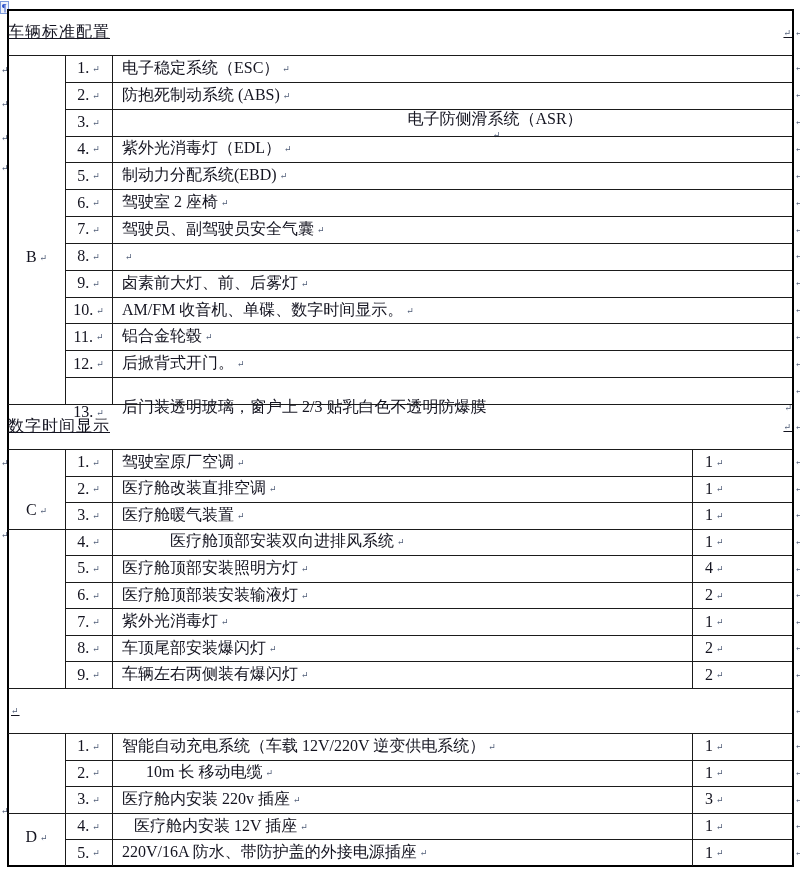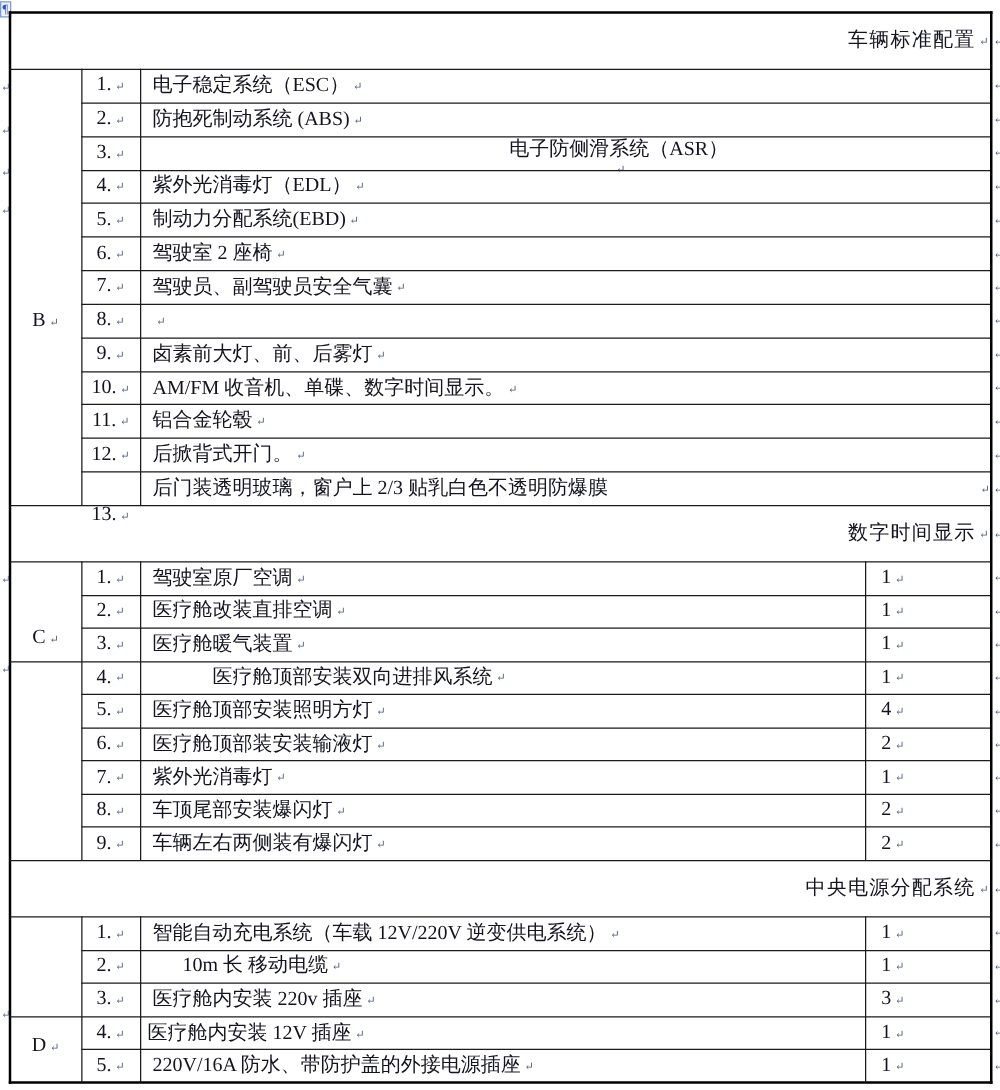--- a/index.html
+++ b/index.html
@@ -5,21 +5,21 @@
   html,body{margin:0;padding:0;background:#ffffff;width:800px;height:872px;overflow:hidden;}
   #doc{position:relative;width:800px;height:872px;background:#ffffff;
        font-family:"Liberation Serif","DejaVu Serif",serif;color:#141420;}
   .gridline{position:absolute;background:#1b1b1b;}
   .gridline.outer{background:#000000;}
   .cell{position:absolute;display:flex;align-items:center;font-size:16px;
         color:#141420;white-space:nowrap;overflow:visible;}
   .num-cell{justify-content:center;}
   .desc-cell{padding-left:10px;box-sizing:border-box;}
   .qty-cell{padding-left:13px;box-sizing:border-box;}
-  .band-title{justify-content:flex-end;font-size:16px;letter-spacing:1px;}
+  .band-title{justify-content:space-between;font-size:16px;letter-spacing:1px;text-decoration:underline;}
   .label-cell{justify-content:center;}
   .eoc{font-size:9px;color:#53607a;margin-left:3px;line-height:1;transform:translateY(1px);}
   .edge-mark{position:absolute;font-size:9px;color:#53607a;line-height:1;}
   .anchor{position:absolute;left:0;top:1px;font-size:10px;color:#2b50c8;
           border:1px solid #7d9bdc;padding:0 1px;line-height:11px;background:#eef2fb;}
 </style>
 </head>
 <body>
 
 <div id="doc">
@@ -152,21 +152,21 @@
     <div class="cell desc-cell" style="left: 112px; top: 350.308px; width: 680px; height: 26.8462px;">
       <span>后掀背式开门。</span>
       <span class="eoc">↵</span>
     </div>
     <div class="edge-mark" style="left: 795px; top: 359.731px;">↵</div>
     <div class="gridline" style="left: 65px; top: 377px; width: 727px; height: 1px;"></div>
     <div class="cell num-cell" style="left: 65px; top: 399px; width: 47px; height: 26.8462px;">
       <span>13.</span>
       <span class="eoc">↵</span>
     </div>
-    <div class="cell desc-cell" style="left: 112px; top: 377px; width: 680px; height: 26.8462px; justify-content: space-between;">
+    <div class="cell desc-cell" style="left: 112px; top: 394px; width: 680px; height: 26.8462px; justify-content: space-between;">
       <span>后门装透明玻璃，窗户上 2/3 贴乳白色不透明防爆膜</span>
       <span class="eoc">↵</span>
     </div>
     <div class="edge-mark" style="left: 795px; top: 386.577px;">↵</div>
     <div class="cell label-cell" style="left: 8px; top: 244px; width: 57px; height: 26px;">
       <span>B</span>
       <span class="eoc">↵</span>
     </div>
     <div class="gridline" style="left: 8px; top: 404px; width: 784px; height: 1px;"></div>
     <div class="cell band-title" style="left: 8px; top: 404px; width: 784px; height: 45px;">
@@ -302,21 +302,20 @@
       <span>2</span>
       <span class="eoc">↵</span>
     </div>
     <div class="edge-mark" style="left: 795px; top: 670.722px;">↵</div>
     <div class="cell label-cell" style="left: 8px; top: 497px; width: 57px; height: 26px;">
       <span>C</span>
       <span class="eoc">↵</span>
     </div>
     <div class="gridline" style="left: 8px; top: 688px; width: 784px; height: 1px;"></div>
     <div class="cell band-title" style="left: 8px; top: 688px; width: 784px; height: 45px;">
-      <span>中央电源分配系统</span>
       <span class="eoc">↵</span>
     </div>
     <div class="edge-mark" style="left: 795px; top: 706.5px;">↵</div>
     <div class="gridline" style="left: 8px; top: 733px; width: 784px; height: 1px;"></div>
     <div class="gridline" style="left: 65px; top: 733px; width: 1px; height: 133px;"></div>
     <div class="gridline" style="left: 112px; top: 733px; width: 1px; height: 133px;"></div>
     <div class="gridline" style="left: 692px; top: 733px; width: 1px; height: 133px;"></div>
     <div class="cell num-cell" style="left: 65px; top: 733px; width: 47px; height: 26.6px;">
       <span>1.</span>
       <span class="eoc">↵</span>
@@ -356,21 +355,21 @@
     <div class="cell qty-cell" style="left: 692px; top: 786.2px; width: 100px; height: 26.6px;">
       <span>3</span>
       <span class="eoc">↵</span>
     </div>
     <div class="edge-mark" style="left: 795px; top: 795.5px;">↵</div>
     <div class="gridline" style="left: 8px; top: 813px; width: 784px; height: 1px;"></div>
     <div class="cell num-cell" style="left: 65px; top: 812.8px; width: 47px; height: 26.6px;">
       <span>4.</span>
       <span class="eoc">↵</span>
     </div>
-    <div class="cell desc-cell" style="left: 108px; top: 812.8px; width: 580px; height: 26.6px;">
+    <div class="cell desc-cell" style="left: 124px; top: 812.8px; width: 580px; height: 26.6px;">
       <span>医疗舱内安装 12V 插座</span>
       <span class="eoc">↵</span>
     </div>
     <div class="cell qty-cell" style="left: 692px; top: 812.8px; width: 100px; height: 26.6px;">
       <span>1</span>
       <span class="eoc">↵</span>
     </div>
     <div class="edge-mark" style="left: 795px; top: 822.1px;">↵</div>
     <div class="gridline" style="left: 65px; top: 839px; width: 727px; height: 1px;"></div>
     <div class="cell num-cell" style="left: 65px; top: 839.4px; width: 47px; height: 26.6px;">

